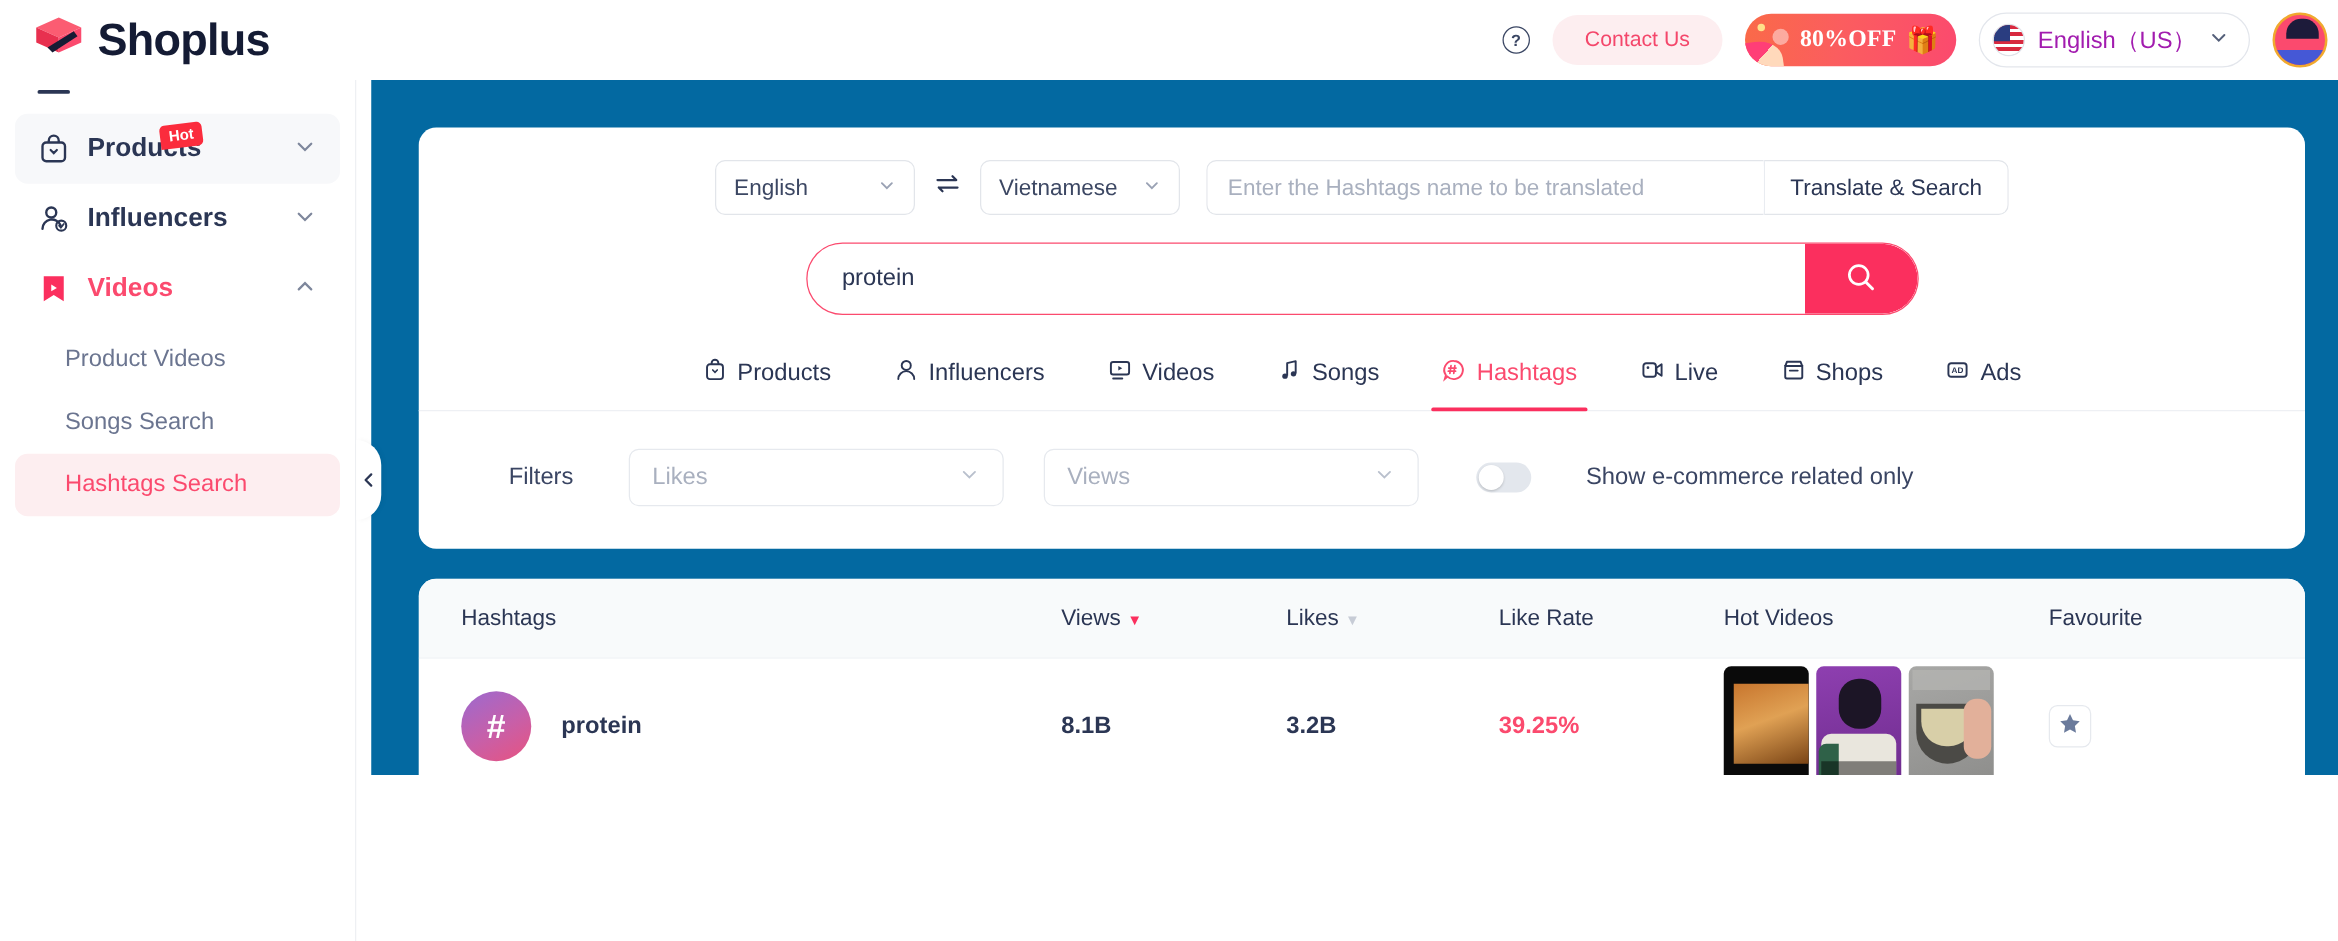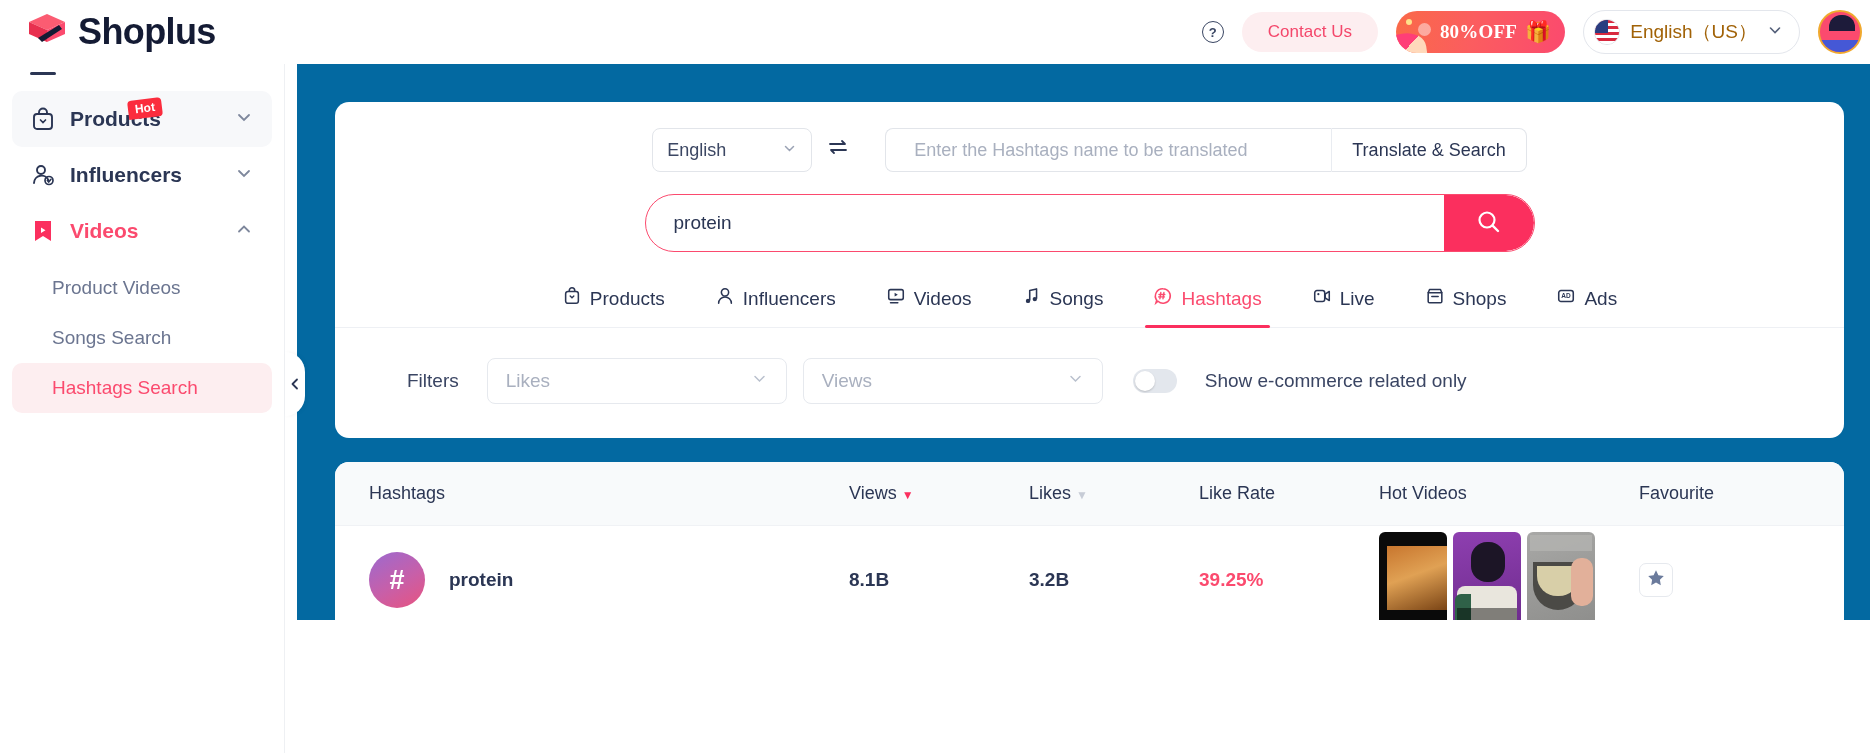--- a/index.html
+++ b/index.html
@@ -85,21 +85,21 @@
     border:1px solid #dfe2e8;
   }
   .flag .stripes{
     position:absolute; inset:0;
     background: repeating-linear-gradient(#d8293f 0 3px, #fff 3px 6px);
   }
   .flag .canton{
     position:absolute; left:0; top:0; width:13px; height:13px;
     background:#2a3d80;
   }
-  .lang-label { font-size:19px; color:#a16207; }
+  .lang-label { font-size:19px; color:#a21caf; }
   .chev { display:inline-block; }
   .avatar {
     width:44px; height:44px; border-radius:50%;
     border:2px solid #f0a92e;
     overflow:hidden; position:relative;
     background:#fb4a6e; cursor:pointer; flex:none;
     margin-right: 2px;
   }
   .avatar .hair{position:absolute;left:9px;top:3px;width:26px;height:16px;border-radius:12px 12px 0 0;background:#1d1b3a;}
   .avatar .body{position:absolute;left:0;bottom:0;width:100%;height:12px;background:#4558d6;}
@@ -177,21 +177,21 @@
     display:flex; align-items:center; justify-content:space-between;
     padding:0 14px; font-size:18px; color:#3c4763;
     cursor:pointer; background:#fff;
   }
   .sel-pill .chev { color:#9aa2b4; margin-left:14px; }
   .swap-icon { margin:0 14px; color:#2b3654; font-size:22px; cursor:pointer; }
   .trans-input {
     width:446px; height:44px;
     border:1px solid #e2e5ea; border-right:none;
     border-radius:8px 0 0 8px;
-    padding:0 28px; font-size:18px; color:#2b3654;
+    padding:0 16px; font-size:18px; color:#2b3654;
     outline:none; font-family:"Liberation Sans", sans-serif;
     margin-left:21px;
   }
   .trans-input::placeholder{ color:#a9b0bf; }
   .trans-btn {
     height:44px; border:1px solid #e2e5ea; border-left:1px solid #e9ecf1;
     border-radius:0 8px 8px 0; background:#fff;
     padding:0 20px; font-size:18px; color:#2b3654; cursor:pointer;
     font-family:"Liberation Sans", sans-serif;
   }
@@ -229,21 +229,21 @@
     font-size:19px; color:#2b3654; cursor:pointer;
     position:relative;
   }
   .tab.active { color:#fb4a6e; }
   .tab.active::after{
     content:""; position:absolute; left:-6px; right:-6px; bottom:-1px;
     height:3px; background:#fb2f5e; border-radius:2px;
   }
 
   .filters {
-    display:flex; align-items:center; gap:16px;
+    display:flex; align-items:center; gap:32px;
     padding: 30px 0 34px 72px;
   }
   .filters-label{ font-size:19px; color:#3a4563; margin-right:12px; }
   .filter-sel{
     width:300px; height:46px;
     border:1px solid #e6e9ee; border-radius:8px;
     display:flex; align-items:center; justify-content:space-between;
     padding:0 18px; font-size:19px; color:#a9b0bf; cursor:pointer;
     background:#fff;
   }
@@ -451,20 +451,28 @@
               <path d="M3.5 5.5 L7.5 9.5 L11.5 5.5" fill="none" stroke="#9aa2b4" stroke-width="1.5" stroke-linecap="round"></path>
             </svg>
         </span>
       </div>
       <span class="swap-icon">
         <svg width="24" height="24" viewBox="0 0 24 24">
             <path d="M4 9 H19 M16 6 L19 9" fill="none" stroke="#2b3654" stroke-width="1.8" stroke-linecap="round" stroke-linejoin="round"></path>
             <path d="M20 15 H5 M8 18 L5 15" fill="none" stroke="#2b3654" stroke-width="1.8" stroke-linecap="round" stroke-linejoin="round"></path>
           </svg>
       </span>
+      <div class="sel-pill">
+        <span>Vietnamese</span>
+        <span class="chev">
+          <svg width="15" height="15" viewBox="0 0 15 15">
+              <path d="M3.5 5.5 L7.5 9.5 L11.5 5.5" fill="none" stroke="#9aa2b4" stroke-width="1.5" stroke-linecap="round"></path>
+            </svg>
+        </span>
+      </div>
       <input class="trans-input" type="text" placeholder="Enter the Hashtags name to be translated" style="">
       <button class="trans-btn">Translate &amp; Search</button>
     </div>
 
     <div class="search-row">
       <div class="search-box">
         <input class="search-input" type="text" value="protein" style="">
         <button class="search-btn">
           <span>
             <svg width="28" height="28" viewBox="0 0 28 28">

